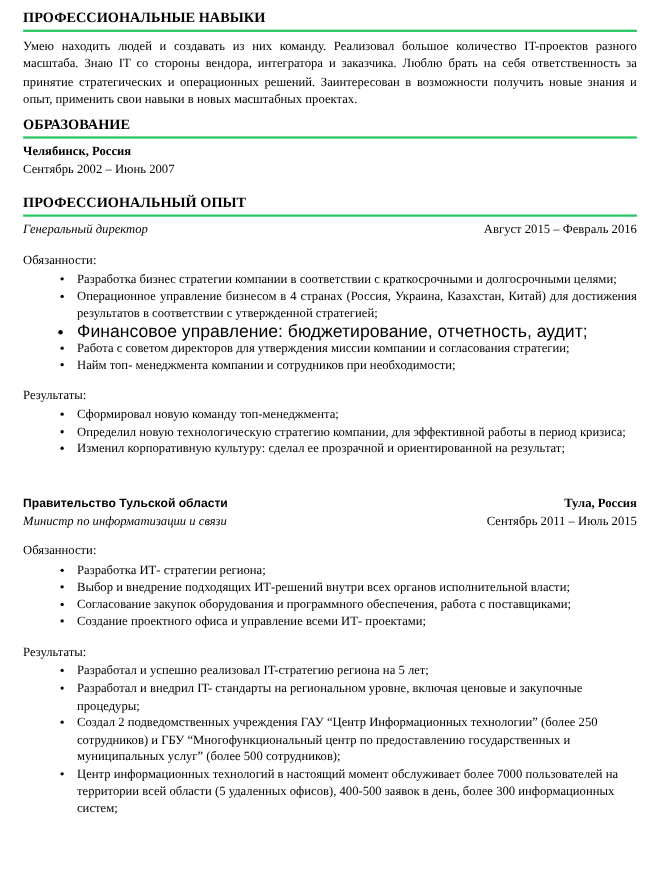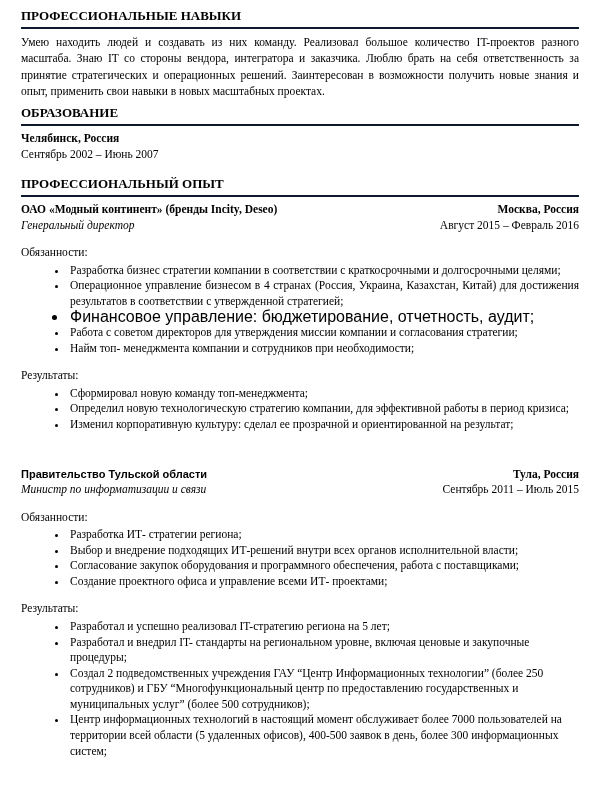--- a/index.html
+++ b/index.html
@@ -20,21 +20,21 @@
   .contact{
     font-family:"Liberation Sans", sans-serif;
     font-size:9.5px;line-height:13px;color:#222;
     margin:0 0 15px 0;
   }
 
   
   .section-title{
     font-size:13px;line-height:16px;font-weight:bold;
     margin:0;padding-bottom:3px;
-    border-bottom:2px solid #0f172a;
+    border-bottom:2px solid #22c55e;
   }
   .section{margin-bottom:6px;}
 
   
   .summary{
     font-size:11.5px;line-height:16.3px;
     text-align:justify;
     margin:5px 0 6px 0;
   }
 
@@ -93,24 +93,20 @@
       <span class="right">Сентябрь 2002 – Июнь 2007</span>
     </div>
   </div>
 </section>
 
 <section class="section">
   <h2 class="section-title">ПРОФЕССИОНАЛЬНЫЙ ОПЫТ</h2>
 
   <article class="job job-1">
     <div class="row">
-      <span class="left bold company">ОАО «Модный континент» (бренды Incity, Deseo)</span>
-      <span class="right bold">Москва, Россия</span>
-    </div>
-    <div class="row">
       <span class="left italic">Генеральный директор</span>
       <span class="right">Август 2015 – Февраль 2016</span>
     </div>
     <p class="list-label">Обязанности:</p>
     <ul class="bullets duties">
         <li>Разработка бизнес стратегии компании в соответствии с краткосрочными и долгосрочными целями;</li>
         <li>Операционное управление бизнесом в 4 странах (Россия, Украина, Казахстан, Китай) для достижения результатов в соответствии с утвержденной стратегией;</li>
         <li>Финансовое управление: бюджетирование, отчетность, аудит;</li>
         <li>Работа с советом директоров для утверждения миссии компании и согласования стратегии;</li>
         <li>Найм топ- менеджмента компании и сотрудников при необходимости;</li>

